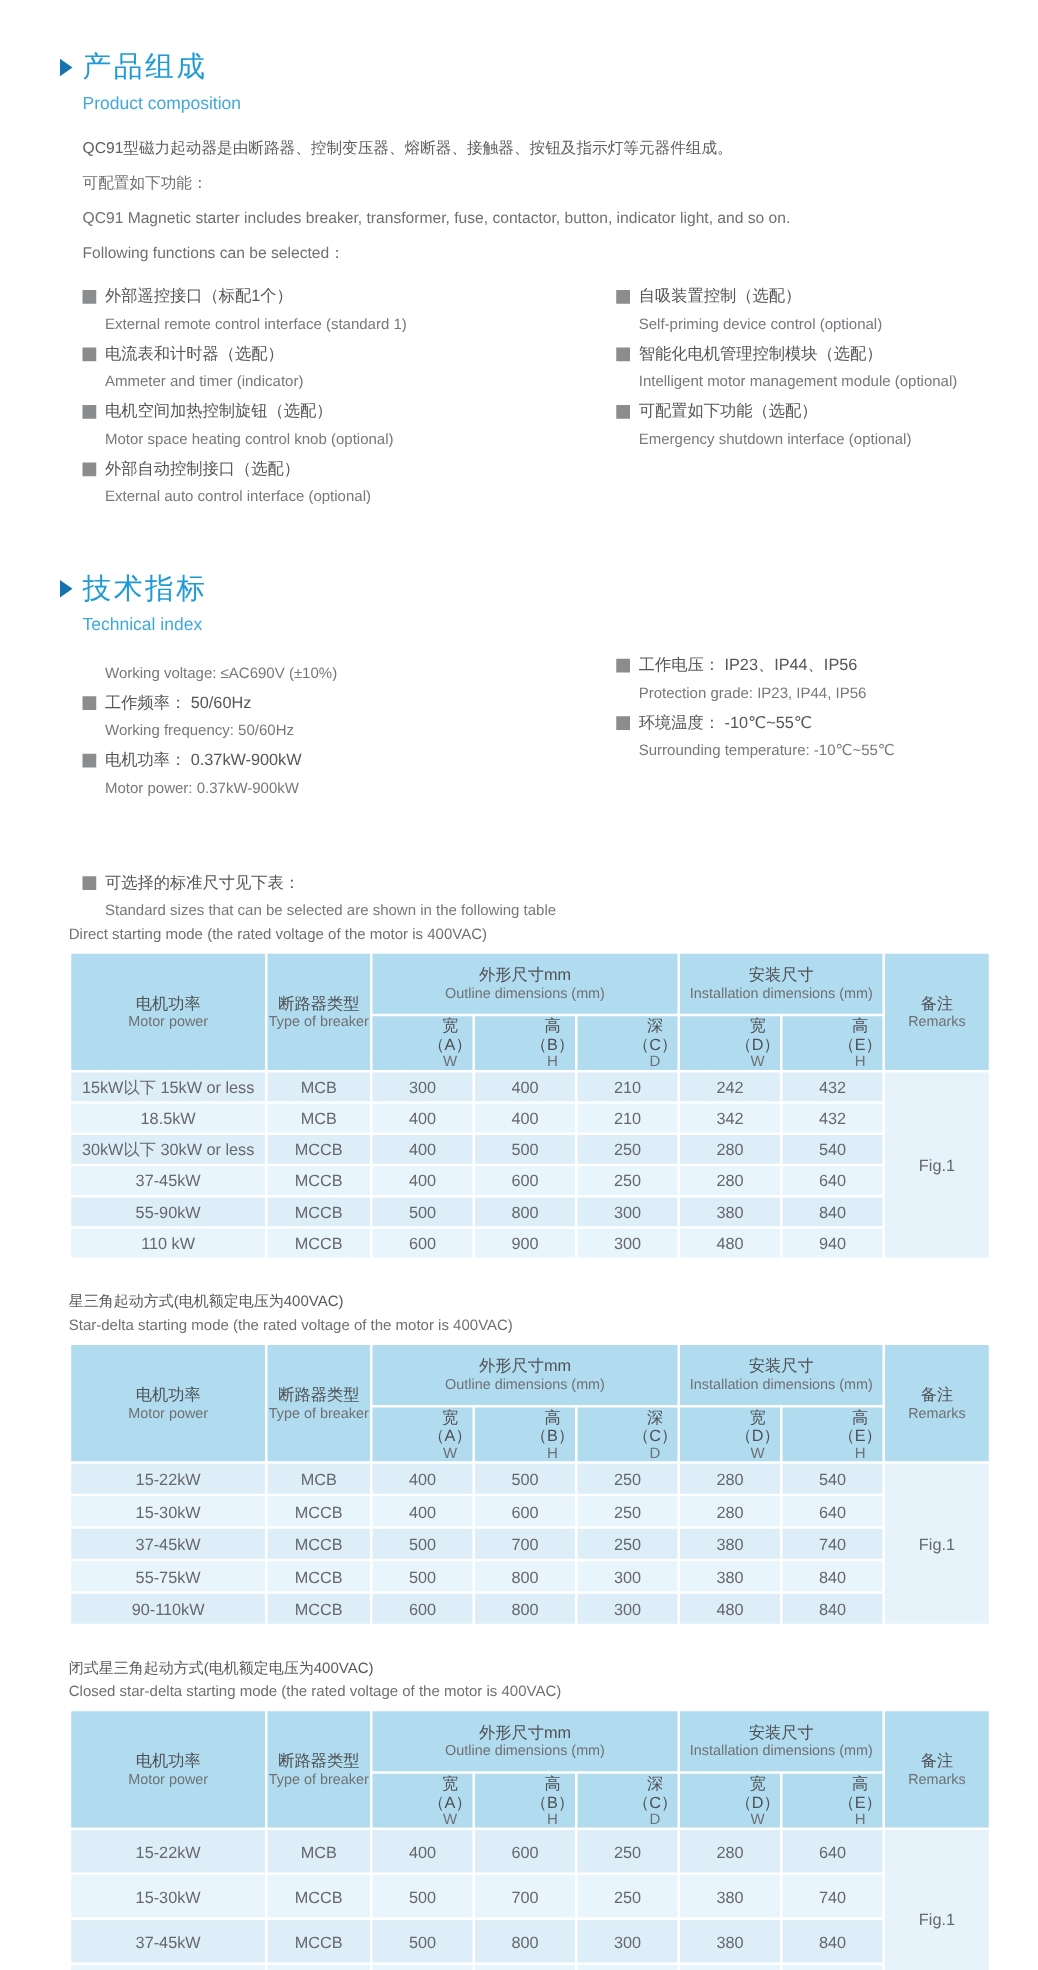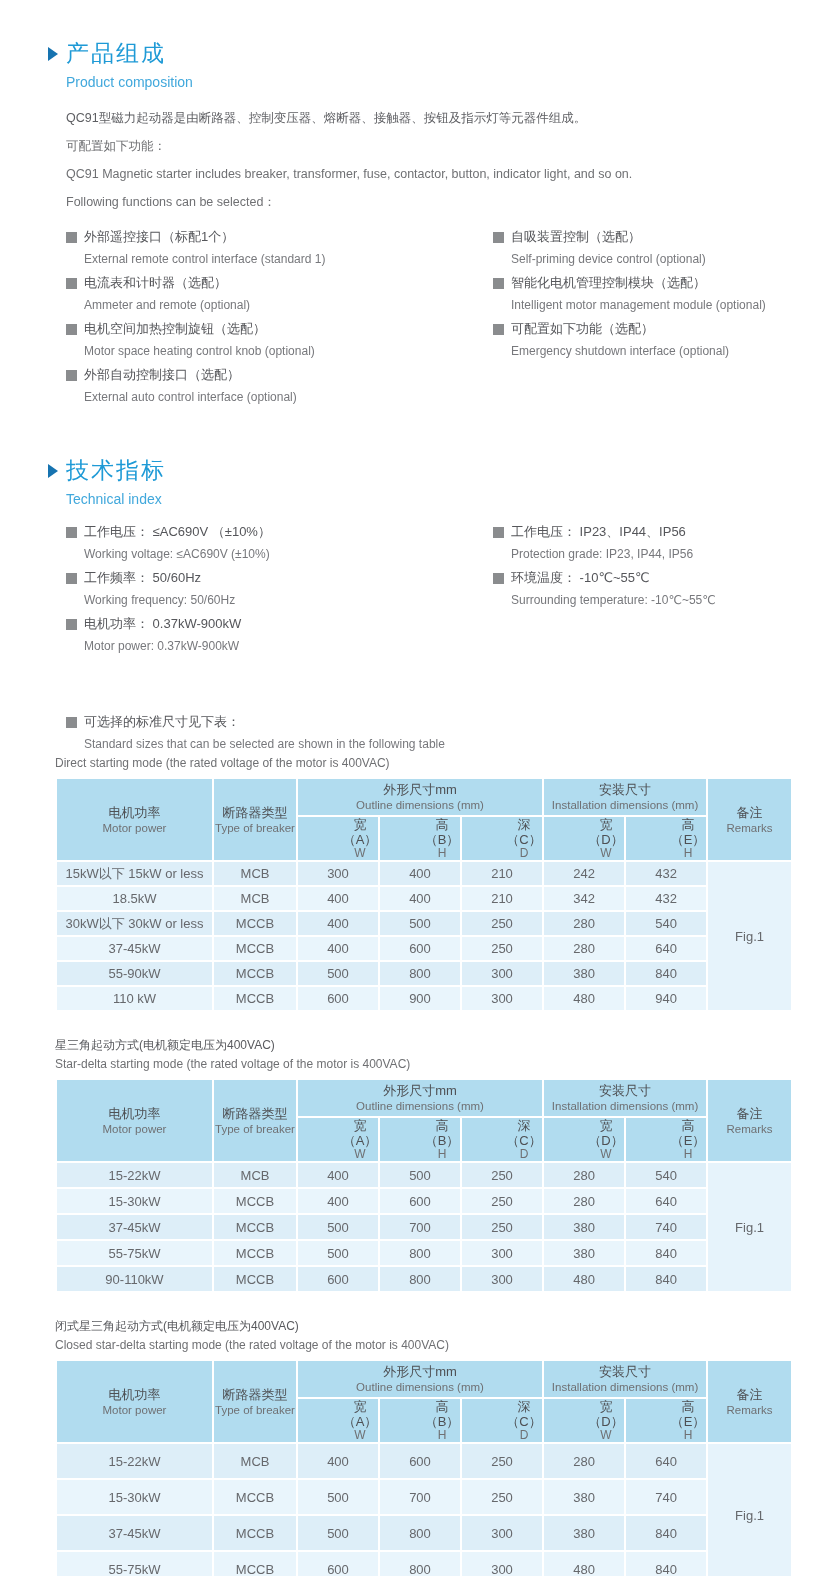--- a/index.html
+++ b/index.html
@@ -29,21 +29,21 @@
   .tcap{margin:26px 0 0 55px;font-size:12px;color:#595a5e;line-height:14px;}
   .tcap-en{margin:5px 0 0 55px;font-size:12px;color:#6f7073;line-height:14px;}
   
   table.dim-table{margin:7px 0 0 55px;border-collapse:separate;border-spacing:2px;background:#ffffff;table-layout:fixed;width:724px;}
   table.dim-table th,table.dim-table td{text-align:center;vertical-align:middle;padding:0;}
   table.dim-table thead th{background:#b1dcef;}
   .gh{display:block;font-size:13px;color:#4e5054;line-height:16px;}
   .gh-en{display:block;font-size:11.5px;color:#6f7073;line-height:14px;font-weight:400;}
   .sub-zh{display:block;font-size:13px;color:#4e5054;line-height:15px;font-weight:400;}
   .sub-en{display:block;font-size:12px;color:#6f7073;line-height:13px;font-weight:400;}
-  table.dim-table thead tr.grp th{height:36px;font-weight:400;}
+  table.dim-table thead tr.grp th{height:48px;font-weight:400;}
   table.dim-table thead tr.sub th{height:34px;font-weight:400;padding-left:44px;}
   table.dim-table tbody td{font-size:13px;color:#66686c;}
   tr.row td{background:#ddeef8;}
   tr.row-alt td{background:#e9f5fc;}
   td.remark-cell{background:#e6f3fb !important;font-size:13px;color:#66686c;}
   table.t1 tbody td{height:23px;}
   table.t2 tbody td{height:24px;}
   table.t3 tbody td{height:34px;}
 </style>
 </head>
@@ -71,21 +71,21 @@
             <span class="sq"></span>
             <span>外部遥控接口（标配1个）</span>
           </div>
           <div class="feat-en">External remote control interface (standard 1)</div>
         </div>
         <div class="feat">
           <div class="feat-zh">
             <span class="sq"></span>
             <span>电流表和计时器（选配）</span>
           </div>
-          <div class="feat-en">Ammeter and remote (optional)</div>
+          <div class="feat-en">Ammeter and timer (indicator)</div>
         </div>
         <div class="feat">
           <div class="feat-zh">
             <span class="sq"></span>
             <span>电机空间加热控制旋钮（选配）</span>
           </div>
           <div class="feat-en">Motor space heating control knob (optional)</div>
         </div>
         <div class="feat">
           <div class="feat-zh">
@@ -124,24 +124,20 @@
     <div class="head-row">
       <span class="tri"></span>
       <span class="title-zh">技术指标</span>
     </div>
     <div class="title-en">Technical index</div>
   </div>
 
   <div class="cols" style="margin-top:17px;">
     <div class="col-left">
         <div class="feat">
-          <div class="feat-zh">
-            <span class="sq"></span>
-            <span>工作电压： ≤AC690V （±10%）</span>
-          </div>
           <div class="feat-en">Working voltage: ≤AC690V (±10%)</div>
         </div>
         <div class="feat">
           <div class="feat-zh">
             <span class="sq"></span>
             <span>工作频率： 50/60Hz</span>
           </div>
           <div class="feat-en">Working frequency: 50/60Hz</div>
         </div>
         <div class="feat">

